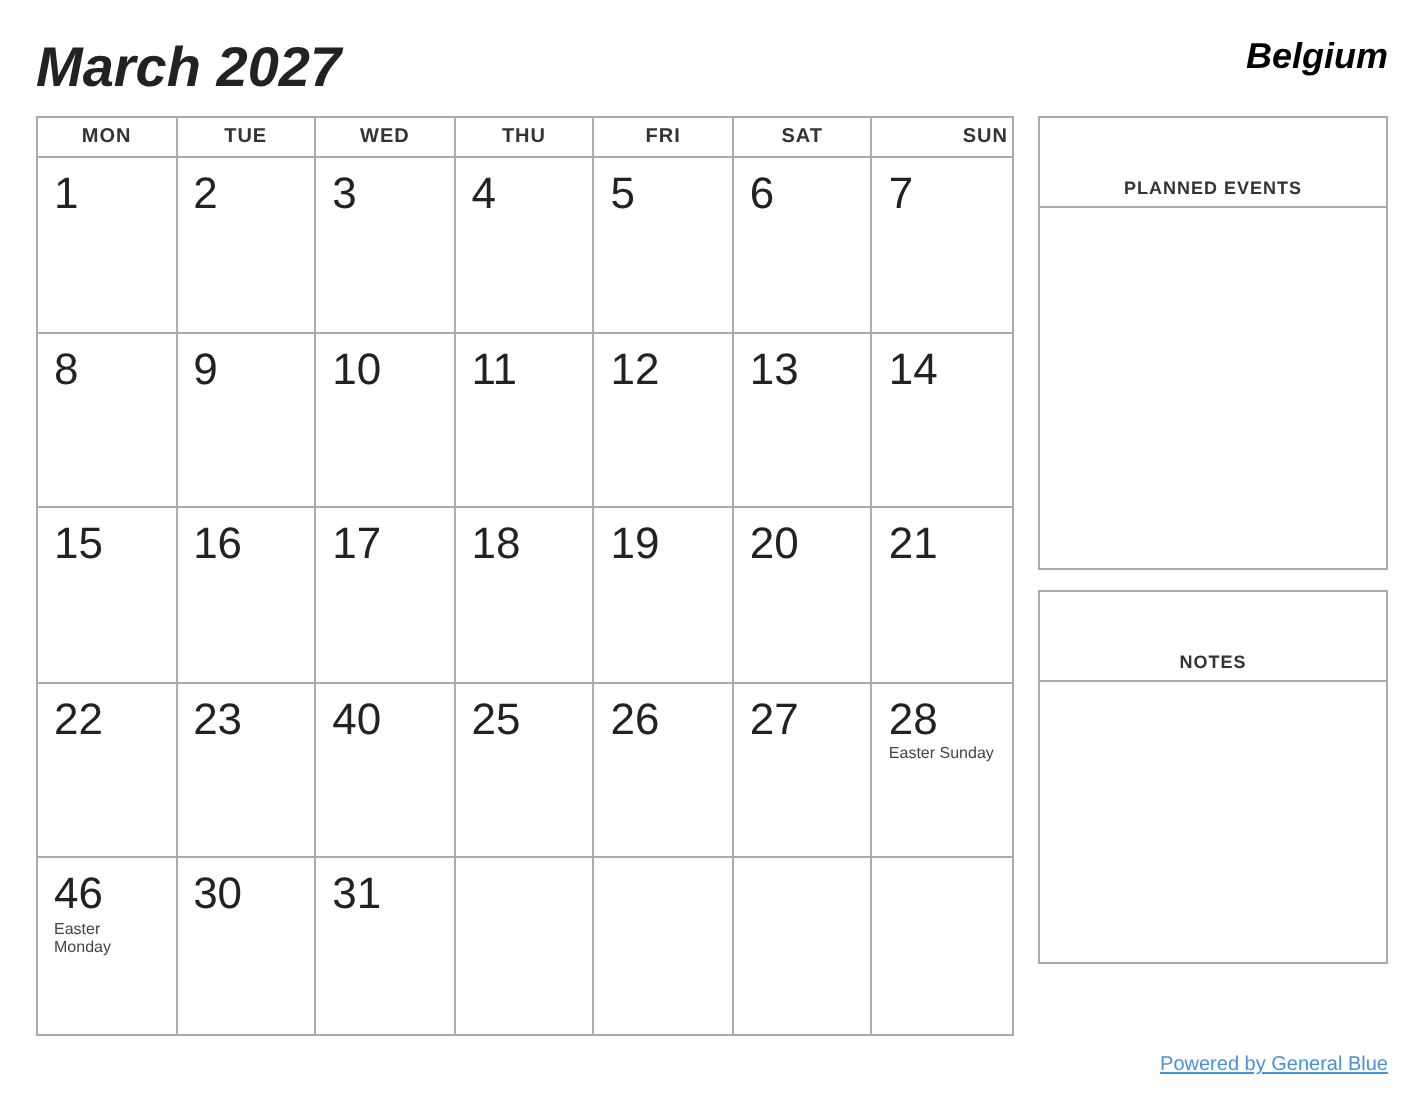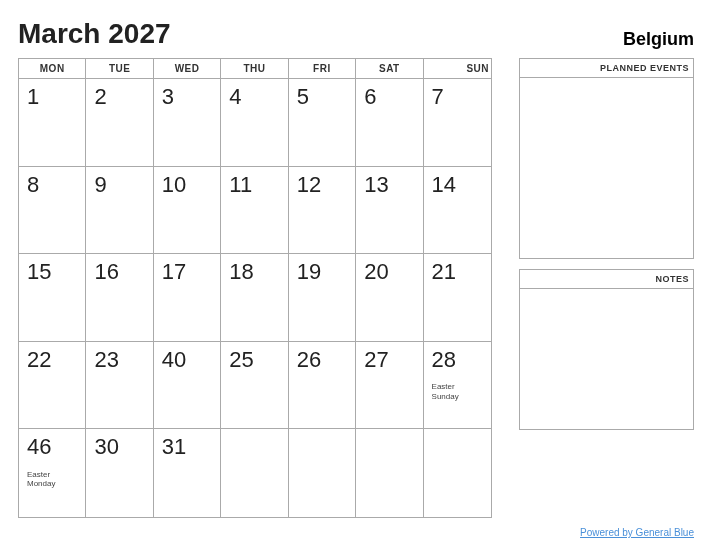--- a/index.html
+++ b/index.html
@@ -16,37 +16,38 @@
       background: #fff;
       width: 712px;
       height: 550px;
       padding: 18px 18px 10px 18px;
       display: flex;
       flex-direction: column;
     }
     .header {
       display: flex;
       justify-content: space-between;
-      align-items: flex-end;
+      align-items: flex-start;
       margin-bottom: 8px;
+      font-style: italic;
     }
     .month-title {
       font-size: 28px;
       font-weight: bold;
       color: #222;
     }
     .country {
       font-size: 18px;
       font-weight: bold;
       color: #000000;
     }
     .main-content {
       display: flex;
       flex: 1;
-      gap: 27px;
+      gap: 12px;
     }
     .calendar-section {
       flex: 1;
       display: flex;
       flex-direction: column;
       border: 1px solid #aaa;
     }
     .dow-row {
       display: grid;
       grid-template-columns: repeat(7, 1fr);
@@ -80,43 +81,44 @@
     .day-cell.last-row { border-bottom: none; }
     .day-num {
       font-size: 22px;
       color: #222;
       font-weight: normal;
       line-height: 1.1;
     }
     .day-event {
       font-size: 8px;
       color: #444;
-      margin-top: 10px;
+      margin-top: 0;
       line-height: 1.2;
     }
     .day-cell.empty { background: #fff; }
     .sidebar {
       width: 175px;
       display: flex;
       flex-direction: column;
       gap: 10px;
     }
     .sidebar-box {
       border: 1px solid #aaa;
       display: flex;
       flex-direction: column;
     }
     .sidebar-box-title {
       font-size: 9px;
       font-weight: bold;
-      text-align: right;
+      text-align: center;
       color: #333;
       padding: 4px;
       border-bottom: 1px solid #aaa;
       letter-spacing: 0.5px;
+      margin-top: 26px;
     }
     .sidebar-box-body {
       flex: 1;
       min-height: 120px;
     }
     .planned-events-box .sidebar-box-body { min-height: 180px; }
     .notes-box .sidebar-box-body { min-height: 140px; }
     .footer {
       text-align: right;
       padding-top: 4px;

